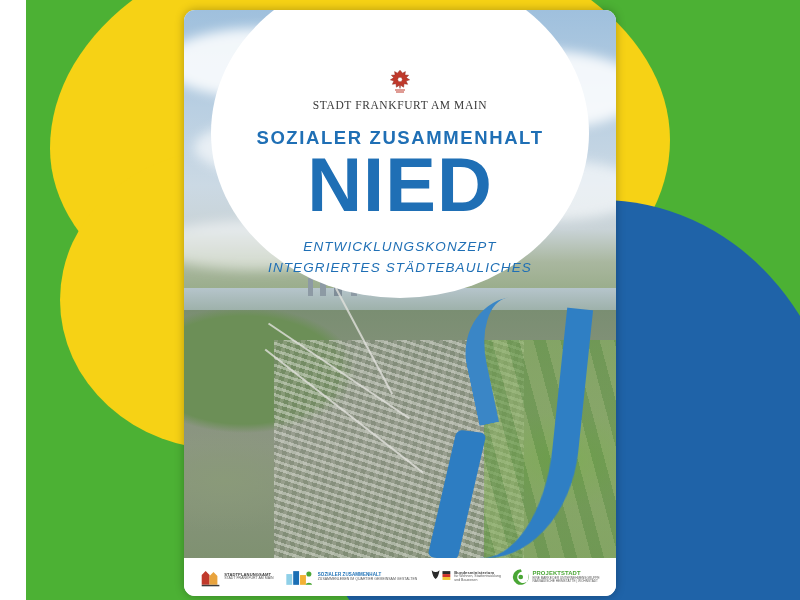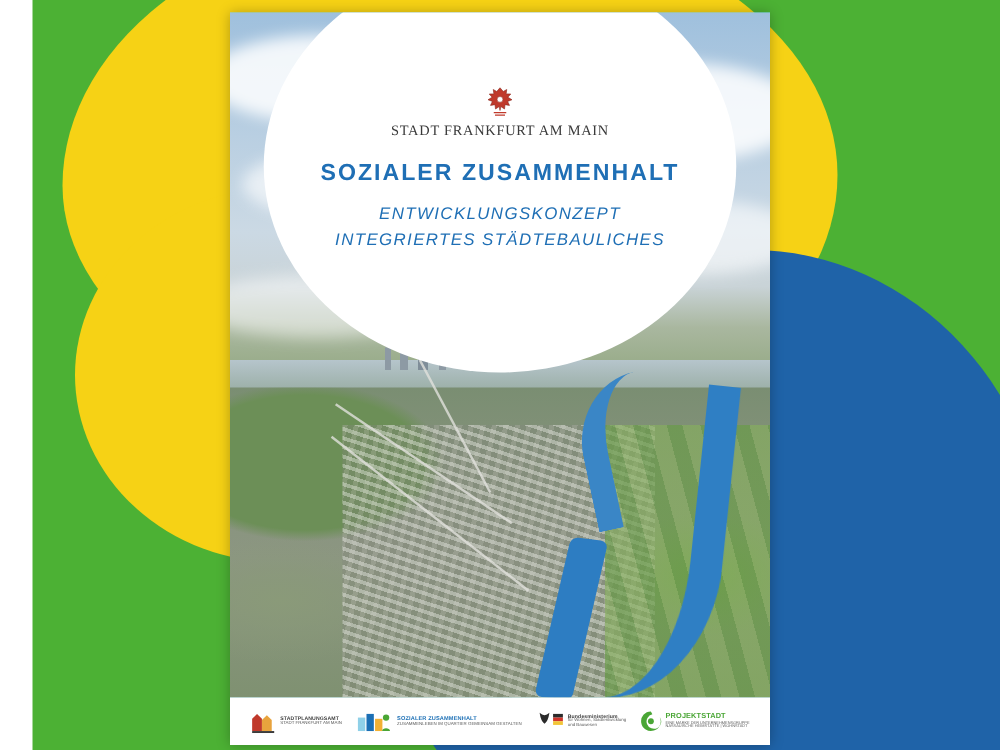--- a/index.html
+++ b/index.html
@@ -74,23 +74,24 @@
     background: #ffffff;
   }
 
   
   .poster {
     position: absolute;
     left: 184px;
     top: 10px;
     width: 432px;
     height: 586px;
-    background: #7dd3fc;
+    background: #ffffff;
     box-shadow: 0 0 10px rgba(0,0,0,0.28);
     overflow: hidden;
+    border-radius: 11px;
   }
 
   
   .cover-photo {
     position: absolute;
     left: 0; top: 0;
     width: 432px;
     height: 548px;
     overflow: hidden;
     background: linear-gradient(#9fc0dd 0%, #b9cfe2 18%, #cbd9e4 32%, #c9d3d7 40%, #a9b79f 46%, #8ea57c 55%, #7d9a6e 70%, #6f9265 85%, #6b8f62 100%);
@@ -344,20 +345,21 @@
         <svg class="eagle" viewBox="0 0 26 28">
           <path d="M13 2.2 L15.6 5.2 L18.4 3.6 L17.9 7.1 L21.6 7.2 L19.3 9.8 L22.6 11.8 L19.1 13.1 L20.6 16.3 L17 15.7 L16.6 19.2 L13.6 17.2 L13 20.4 L12.4 17.2 L9.4 19.2 L9 15.7 L5.4 16.3 L6.9 13.1 L3.4 11.8 L6.7 9.8 L4.4 7.2 L8.1 7.1 L7.6 3.6 L10.4 5.2 Z" fill="#c0392b" stroke="#8e2b20" stroke-width=".5"></path>
           <circle cx="13" cy="11.5" r="2.3" fill="#ffffff" stroke="#8e2b20" stroke-width=".4"></circle>
           <path d="M8 21.5 h10 v1 H8 z" fill="#c0392b"></path>
           <path d="M9 23.5 h8 v1 H9 z" fill="#c0392b"></path>
         </svg>
         <div class="city-logo-text">STADT FRANKFURT AM MAIN</div>
       </div>
 
       <div class="kicker">SOZIALER ZUSAMMENHALT</div>
+      <div class="big-title">NIED</div>
       <div class="subtitle">
         <div>ENTWICKLUNGSKONZEPT</div>
         <div>INTEGRIERTES STÄDTEBAULICHES</div>
       </div>
     </div>
 
     <div class="footer">
 
       <div class="logo logo-a">
         <svg class="logo-mark" width="22" height="20" viewBox="0 0 22 20">

